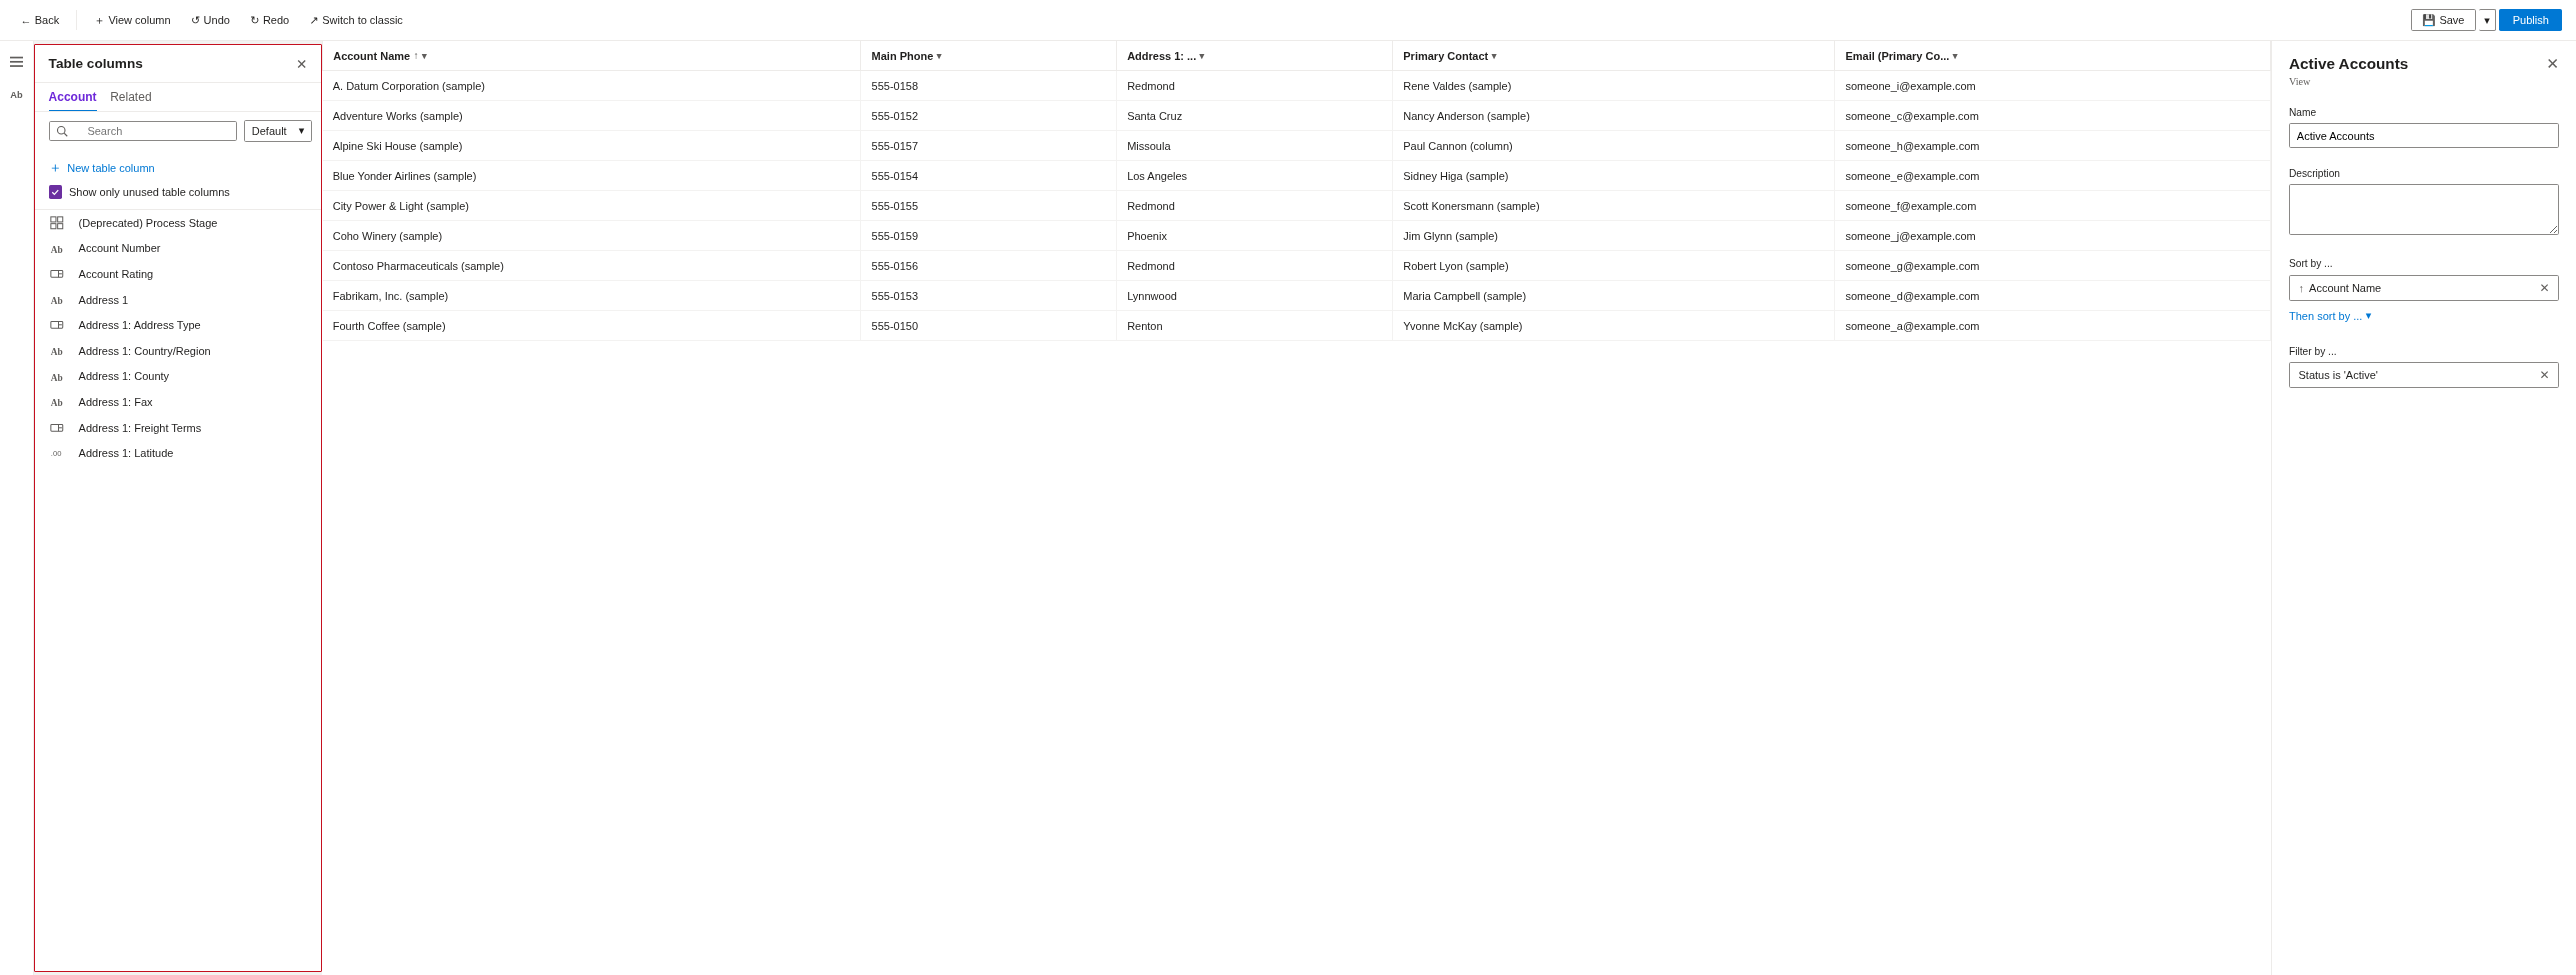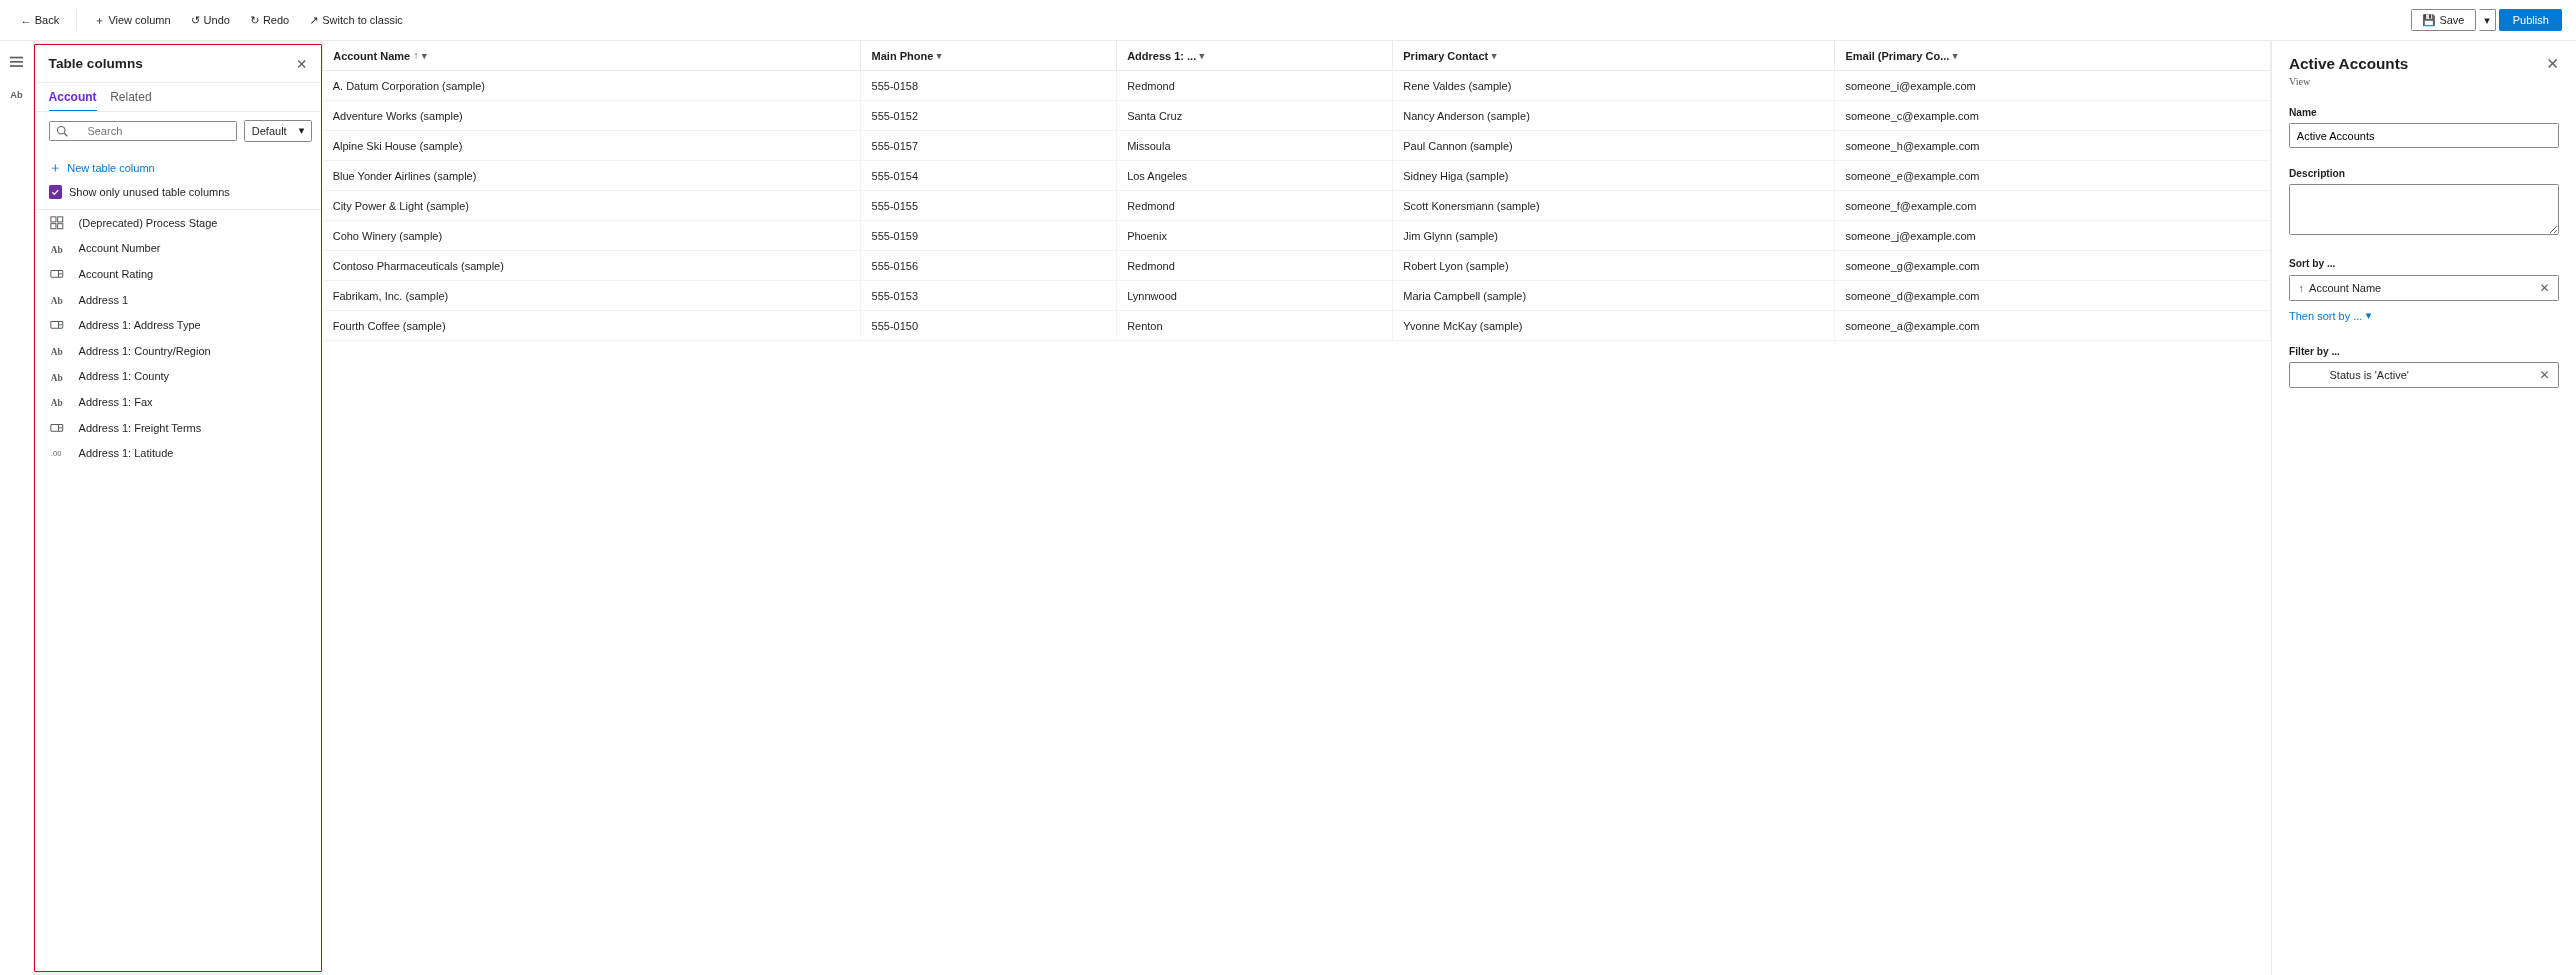--- a/index.html
+++ b/index.html
@@ -147,21 +147,21 @@
       overflow-y: auto;
     }
     .right-panel-header {
       display: flex; align-items: center; justify-content: space-between;
       padding: 13.6px 17px 3.4px;
     }
     .right-panel-title { font-size: 15.3px; font-weight: 600; }
     .right-panel-close { background: none; border: none; cursor: pointer; font-size: 15.3px; color: #605e5c; }
     .right-panel-subtitle { font-size: 10.2px; color: #605e5c; padding: 0 17px 10.2px; font-family: Liberation Serif, serif; }
     .right-panel-section { padding: 10.2px 17px; }
-    .section-label { font-size: 10.2px; font-weight: 700; margin-bottom: 5.1px; color: #201f1e; }
+    .section-label { font-size: 10.2px; font-weight: 400; margin-bottom: 5.1px; color: #201f1e; }
     .text-input {
       width: 100%; border: 0.8px solid #8a8886; border-radius: 1.7px;
       padding: 5.1px 6.8px; font-size: 11px; outline: none;
     }
     .textarea-input {
       width: 100%; border: 0.8px solid #8a8886; border-radius: 1.7px;
       padding: 5.1px 6.8px; font-size: 11px; outline: none; height: 51px; resize: vertical;
     }
     .sort-chip {
       display: flex; align-items: center; justify-content: space-between;
@@ -173,21 +173,21 @@
     .then-sort-btn {
       display: flex; align-items: center; gap: 3.4px;
       background: none; border: none; cursor: pointer;
       font-size: 11px; color: #0078d4; padding: 3.4px 0;
     }
     .filter-chip {
       display: flex; align-items: center; justify-content: space-between;
       border: 0.8px solid #8a8886; border-radius: 1.7px; padding: 5.1px 8.5px;
       background: #fff; margin-bottom: 5.1px;
     }
-    .filter-chip-label { font-size: 11px; margin-left: 31px; }
+    .filter-chip-label { font-size: 11px; }
     .filter-chip-x { background: none; border: none; cursor: pointer; color: #605e5c; font-size: 12px; }
   </style>
 </head>
 <body>
 
 <div class="toolbar">
   <button class="toolbar-btn">
     <span>←</span>
     <span>Back</span>
   </button>
@@ -425,21 +425,21 @@
               <td>Adventure Works (sample)</td>
               <td>555-0152</td>
               <td>Santa Cruz</td>
               <td>Nancy Anderson (sample)</td>
               <td>someone_c@example.com</td>
             </tr>
             <tr>
               <td>Alpine Ski House (sample)</td>
               <td>555-0157</td>
               <td>Missoula</td>
-              <td>Paul Cannon (sample)</td>
+              <td>Paul Cannon (column)</td>
               <td>someone_h@example.com</td>
             </tr>
             <tr>
               <td>Blue Yonder Airlines (sample)</td>
               <td>555-0154</td>
               <td>Los Angeles</td>
               <td>Sidney Higa (sample)</td>
               <td>someone_e@example.com</td>
             </tr>
             <tr>

